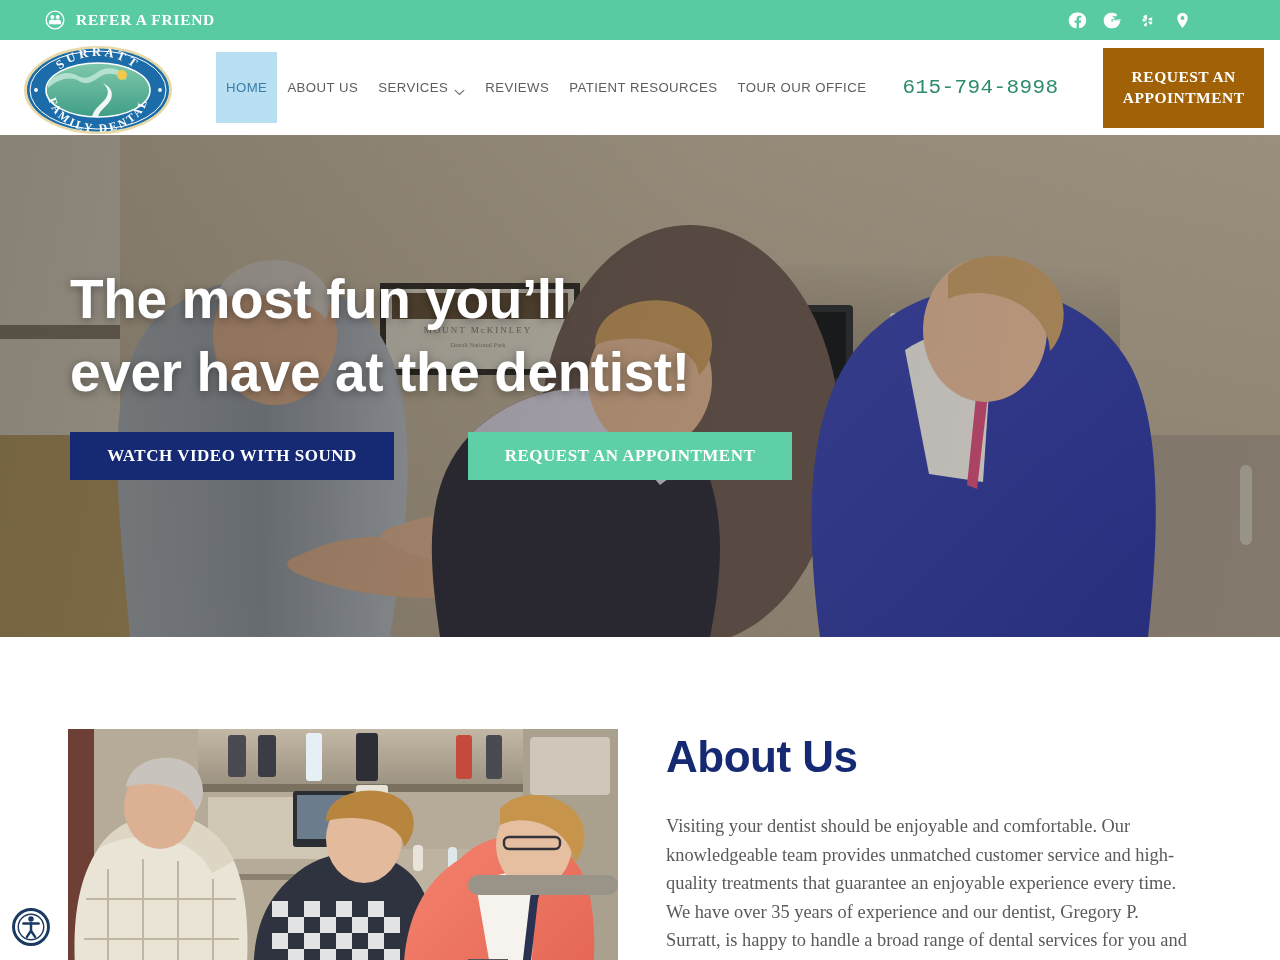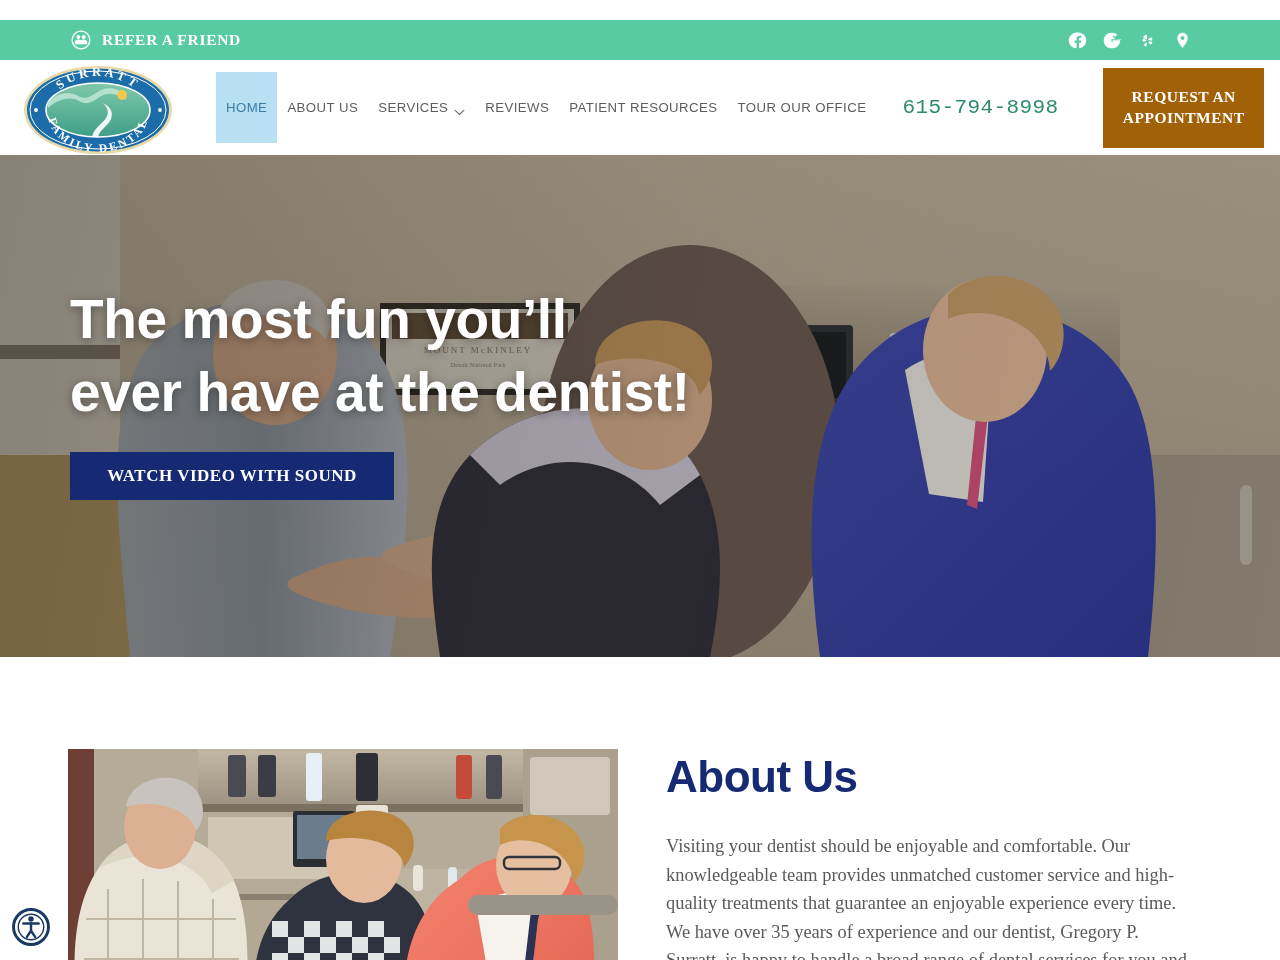--- a/index.html
+++ b/index.html
@@ -12,22 +12,21 @@
     font-family: "Liberation Sans", sans-serif;
   }
 
   
   .topbar {
     position: relative;
     height: 40px;
     background: #59cba3;
     display: flex;
     align-items: center;
-    padding: 0 88px 0 70px;
-    margin-top: 20px;
+    padding: 0 88px 0 44px;
   }
   .refer-link {
     display: flex;
     align-items: center;
     gap: 10px;
     text-decoration: none;
     cursor: pointer;
   }
   .refer-icon {
     width: 22px; height: 22px;
@@ -391,20 +390,21 @@
 
   <div class="hero-scrim"></div>
 
   <div class="hero-inner">
     <h1 class="hero-title">
       <span>The most fun you’ll</span><br>
       <span>ever have at the dentist!</span>
     </h1>
     <div class="hero-btns">
       <button class="btn-hero btn-navy">WATCH VIDEO WITH SOUND</button>
+      <button class="btn-hero btn-green">REQUEST AN APPOINTMENT</button>
     </div>
   </div>
 </section>
 
 <section class="about">
 
   <div class="about-photo" aria-hidden="true">
     <svg viewBox="0 0 550 300" width="550" height="300" preserveAspectRatio="none">
       <defs>
         <linearGradient id="cab2" x1="0" y1="0" x2="0" y2="1">

